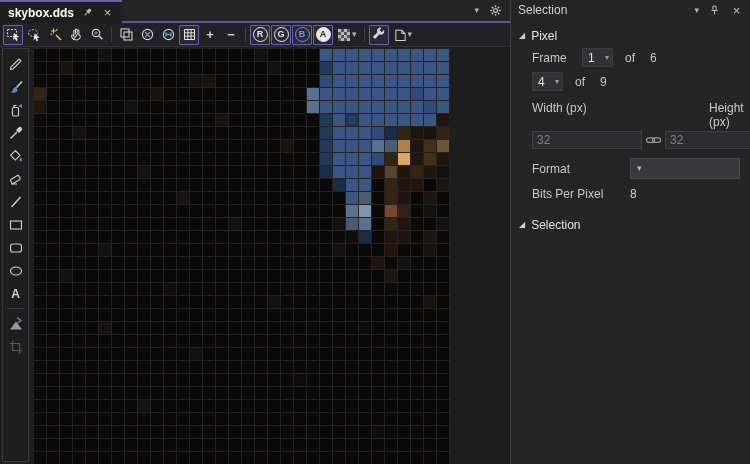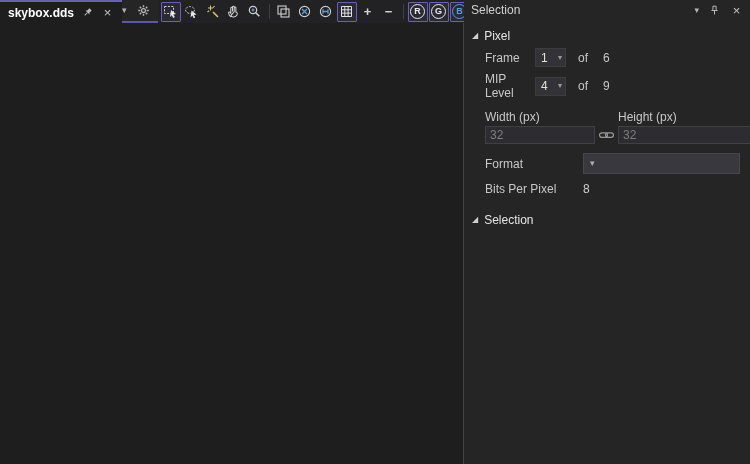--- a/index.html
+++ b/index.html
@@ -9,21 +9,21 @@
     --panel:#252526;
     --border:#3f3f46;
     --icon:#cfcfcf;
     --blue:#5b9bd8;
   }
   *{box-sizing:border-box;margin:0;padding:0;font-family:"Liberation Sans","DejaVu Sans",sans-serif;}
   html,body{background:#141414;}
   .app{width:750px;height:464px;display:flex;background:var(--bg);color:#d4d4d4;font-size:12px;overflow:hidden;position:relative;}
 
   
-  .doc-area{width:464px;display:flex;flex-direction:row;border-right:1px solid #434346;}
+  .doc-area{width:511px;display:flex;flex-direction:column;border-right:1px solid #434346;}
   .tab-strip{height:23px;display:flex;align-items:stretch;background:#252526;border-bottom:2px solid var(--accent);}
   .tab{position:relative;z-index:2;margin-bottom:-2px;display:flex;align-items:center;gap:7px;padding:0 8px;background:#1e1e1e;border-top:2px solid var(--accent-br);}
   .tab-title{font-weight:bold;color:#ffffff;font-size:12px;white-space:nowrap;}
   .mini-ic{width:13px;height:13px;display:flex;align-items:center;justify-content:center;color:#c5c5c5;}
   .close-glyph{font-size:13px;line-height:1;color:#c5c5c5;}
   .strip-right{margin-left:auto;display:flex;align-items:center;gap:10px;padding-right:8px;}
   .caret{font-size:9px;color:#b5b5b5;line-height:1;}
 
   .toolbar{height:23px;background:#222224;display:flex;align-items:center;padding-left:3px;gap:1px;}
   .tbtn{min-width:20px;height:20px;display:flex;align-items:center;justify-content:center;border:1px solid transparent;border-radius:1px;}
@@ -57,21 +57,21 @@
   .prow{display:flex;align-items:center;margin:5px 0 5px 15px;}
   .lbl{color:#c8c8c8;}
   .lbl.w50{width:50px;flex:none;}
   .lbl.w98{width:98px;flex:none;}
   .lbl.w113{width:113px;flex:none;}
   .lbl.w66{width:66px;flex:none;}
   .mini-dd{width:31px;height:19px;background:#333337;border:1px solid #3c3c41;display:flex;align-items:center;justify-content:space-between;padding:0 3px 0 5px;color:#e6e2d8;flex:none;}
   .mini-dd .caret{color:#9a9a9a;font-size:8px;}
   .of{margin-left:12px;color:#c8c8c8;}
   .total{margin-left:15px;color:#c8c8c8;}
-  .dim-labels{display:flex;margin:10px 0 2px 15px;color:#c8c8c8;}
+  .dim-labels{display:flex;margin:10px 0 2px 15px;color:#c8c8c8;gap:44px;}
   .dim-labels .dl1{width:133px;flex:none;}
   .dim-inputs{display:flex;align-items:center;margin-left:15px;}
   input.field{background:#2d2d31;border:1px solid #3f3f46;height:18px;padding:0 4px;font-size:12px;outline:none;}
   input.dim1{width:110px;color:#7e7e7e;}
   input.dim2{flex:1;color:#7e7e7e;}
   .chain{margin:0 3px;flex:none;display:flex;align-items:center;}
   .dd-box{flex:1;height:21px;background:#38383d;border:1px solid #46464d;display:flex;align-items:center;justify-content:space-between;padding:0 6px;color:#eaeaea;font-size:11.5px;white-space:nowrap;}
   .dd-box .caret{color:#b0b0b0;}
   .val{color:#d0d0d0;}
   .checkbox{width:14px;height:14px;background:#f2f2f2;border:1px solid #8a8a8a;display:flex;align-items:center;justify-content:center;color:#1b1b1b;font-size:11px;font-weight:bold;line-height:1;margin-left:1px;}
@@ -1358,21 +1358,20 @@
         <span class="lbl w50">Frame</span>
         <span class="mini-dd">
           <span>1</span>
           <span class="caret">▾</span>
         </span>
         <span class="of">of</span>
         <span class="total">6</span>
       </div>
 
       <div class="prow">
-        <span class="lbl w50">MIP Level</span>
         <span class="mini-dd">
           <span>4</span>
           <span class="caret">▾</span>
         </span>
         <span class="of">of</span>
         <span class="total">9</span>
       </div>
 
       <div class="dim-labels">
         <span class="dl1">Width (px)</span>

